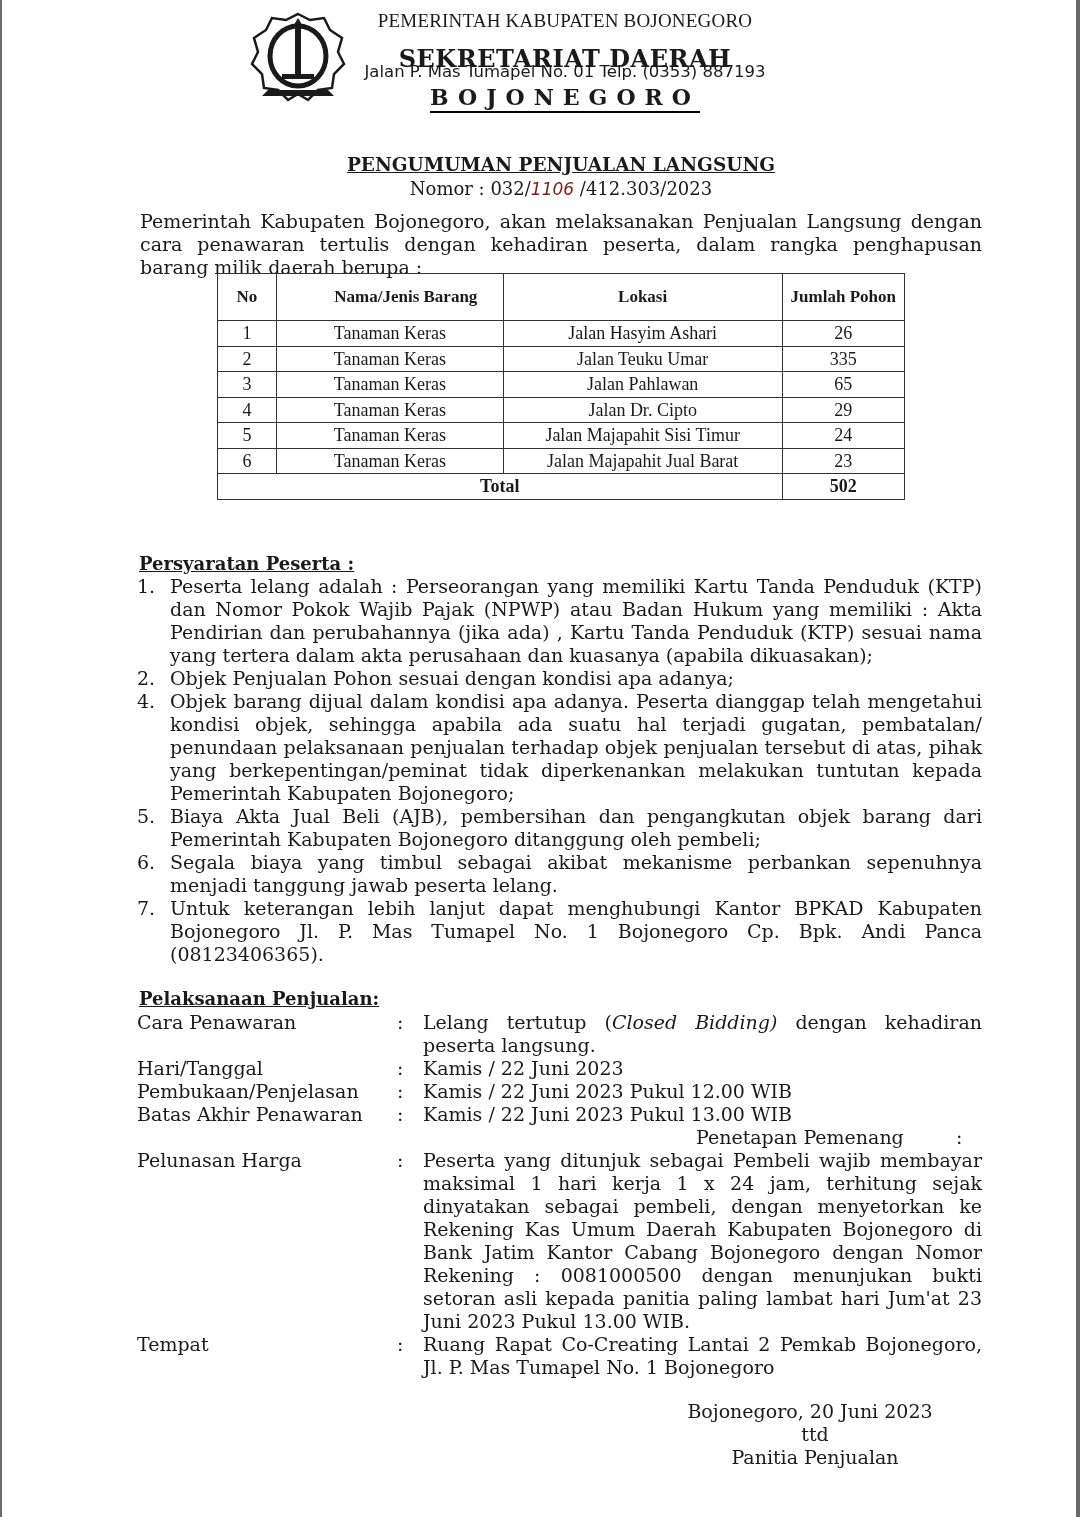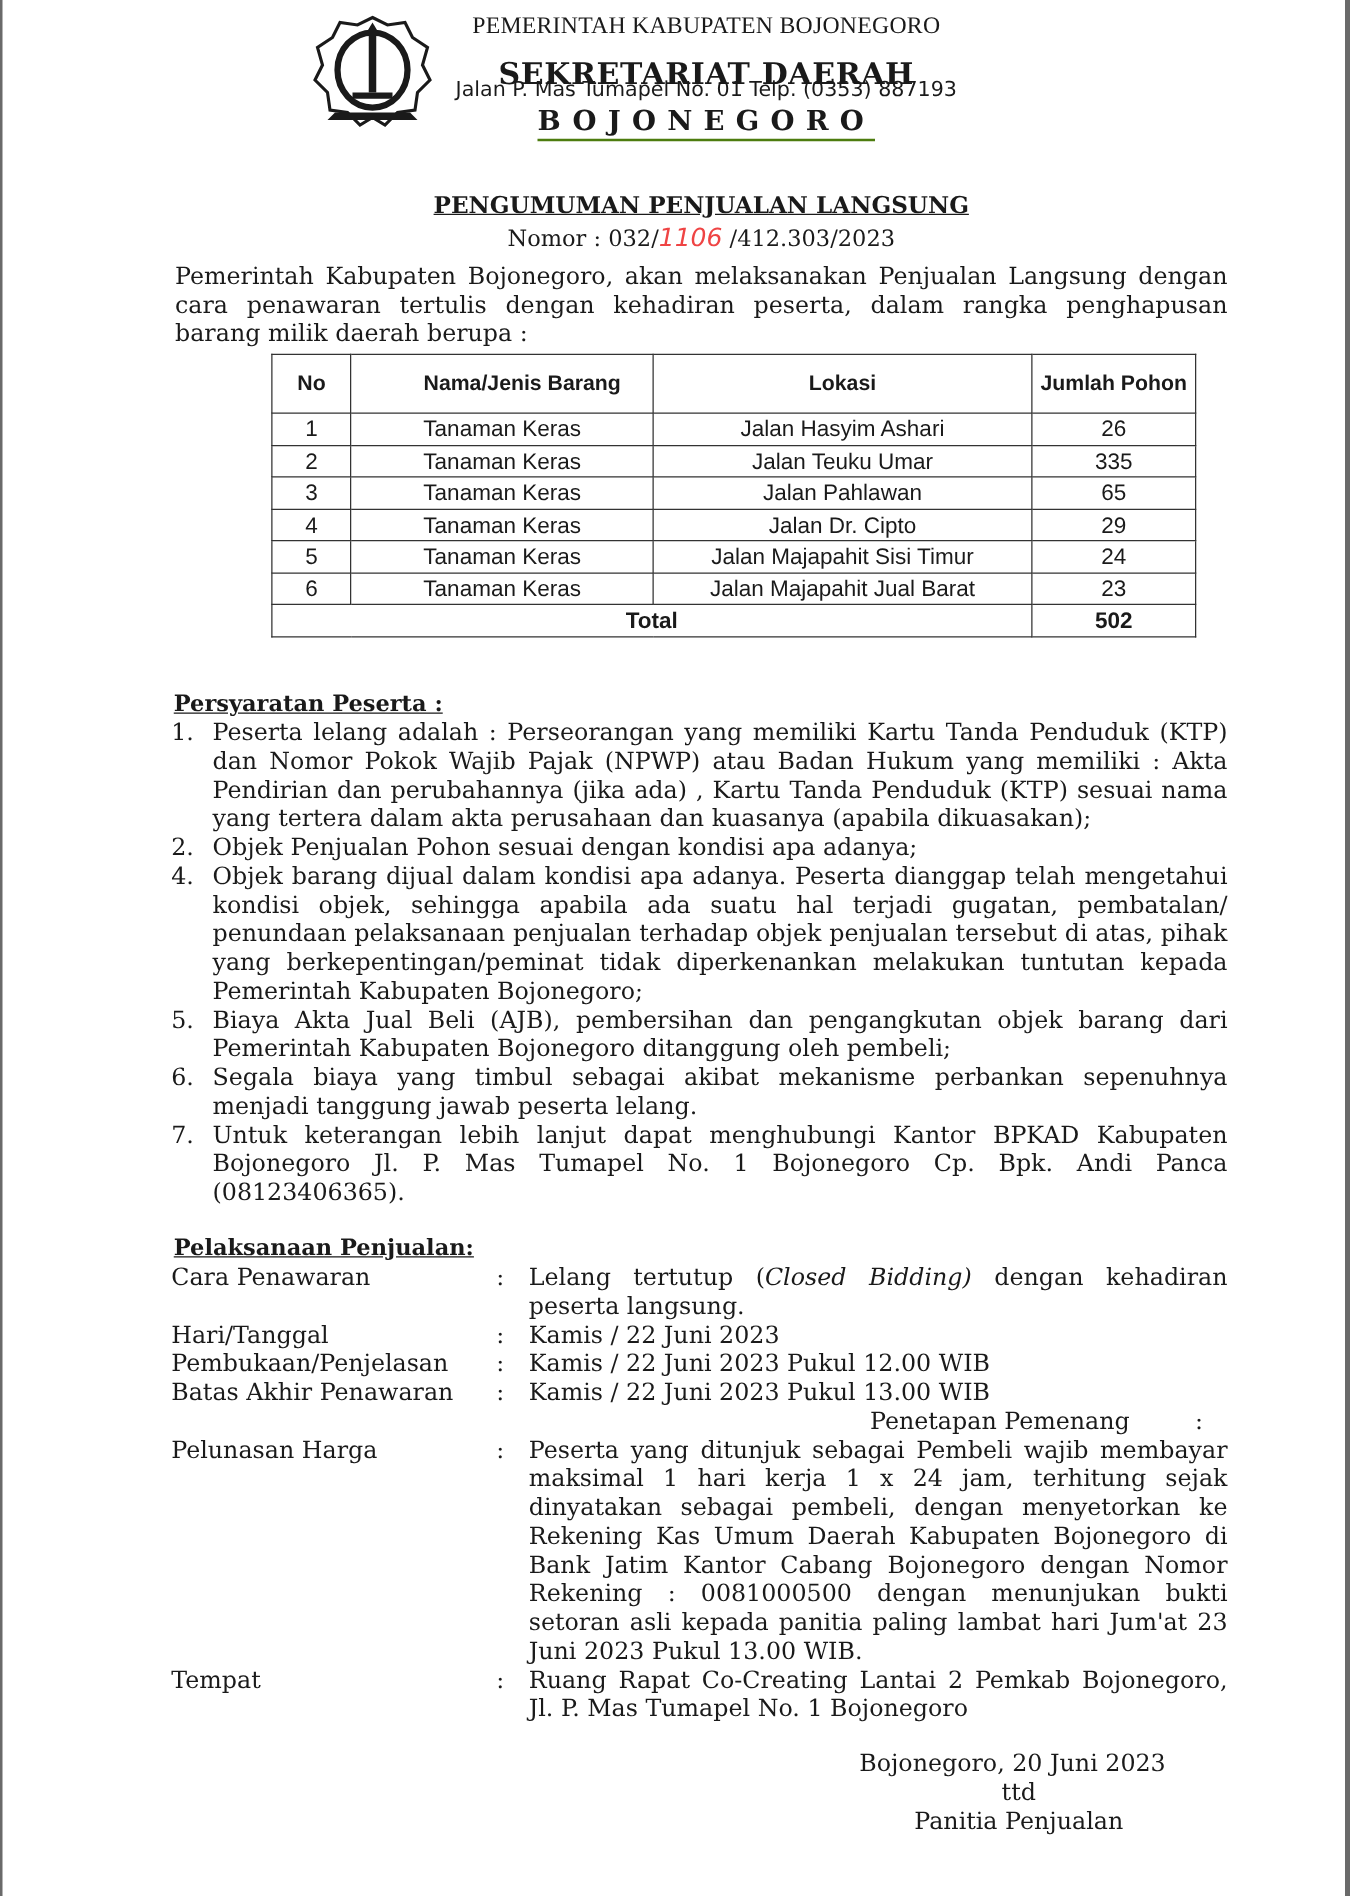--- a/index.html
+++ b/index.html
@@ -11,31 +11,31 @@
   .edge-left { position: absolute; left: 0; top: 0; width: 2px; height: 1517px; background: #6a6a6a; }
   .edge-right { position: absolute; right: 0; top: 0; width: 4px; height: 1517px; background: #6a6a6a; }
 
   
   .logo { position: absolute; left: 248px; top: 10px; width: 100px; height: 92px; }
   .lh { position: absolute; left: 340px; width: 450px; text-align: center; white-space: nowrap; }
   .lh-gov { top: 10px; font-size: 19px; font-family: "Liberation Serif", serif; letter-spacing: 0.2px; }
   .lh-dept { top: 44px; font-size: 24px; font-weight: bold; font-family: "DejaVu Serif", serif; letter-spacing: 0.5px; }
   .lh-addr { top: 62px; font-size: 16.5px; font-family: "DejaVu Sans", sans-serif; }
   .lh-city { top: 84px; font-size: 22px; font-weight: bold; letter-spacing: 9px; font-family: "DejaVu Serif", serif; }
-  .lh-city span { border-bottom: 2px solid #4d7c0f; padding-bottom: 1px; }
+  .lh-city span { border-bottom: 2px solid #000000; padding-bottom: 1px; }
 
   .title { position: absolute; top: 154px; left: 0; width: 1122px; text-align: center; font-size: 18.5px; font-weight: bold; font-family: "DejaVu Serif", serif; }
   .title span { text-decoration: underline; }
   .nomor { position: absolute; top: 178px; left: 0; width: 1122px; text-align: center; font-size: 18px; font-family: "DejaVu Serif", serif; }
-  .nomor .hand { color: #ef4444; font-family: "DejaVu Sans", sans-serif; font-size: 20px; font-style: italic; }
+  .nomor .hand { color: #7f1d1d; font-family: "DejaVu Sans", sans-serif; font-size: 17px; font-style: italic; }
 
   .intro { position: absolute; top: 210px; left: 140px; width: 842px; font-size: 19px; line-height: 23px; text-align: justify; font-family: "DejaVu Serif", serif; }
 
   
-  table.items { position: absolute; top: 283px; left: 217px; width: 740px; border-collapse: collapse; font-size: 18px; font-family: Liberation Sans, sans-serif; }
+  table.items { position: absolute; top: 273px; left: 217px; width: 688px; border-collapse: collapse; font-size: 18px; font-family: Liberation Serif, serif; }
   table.items th, table.items td { border: 1.5px solid #333; text-align: center; padding: 0; }
   table.items th { font-weight: bold; font-size: 17px; line-height: 22px; height: 46px; }
   table.items td { height: 24.5px; line-height: 22px; }
   table.items .col-no { width: 61px; }
   table.items .col-nama { width: 203px; padding-left: 32px; }
   table.items .col-lok { width: 295px; }
   table.items .col-jml { width: 127px; text-align: center; }
   table.items .total td { font-weight: bold; }
 
   .section-head { position: absolute; left: 139px; font-size: 18px; font-weight: bold; font-family: "DejaVu Serif", serif; }

